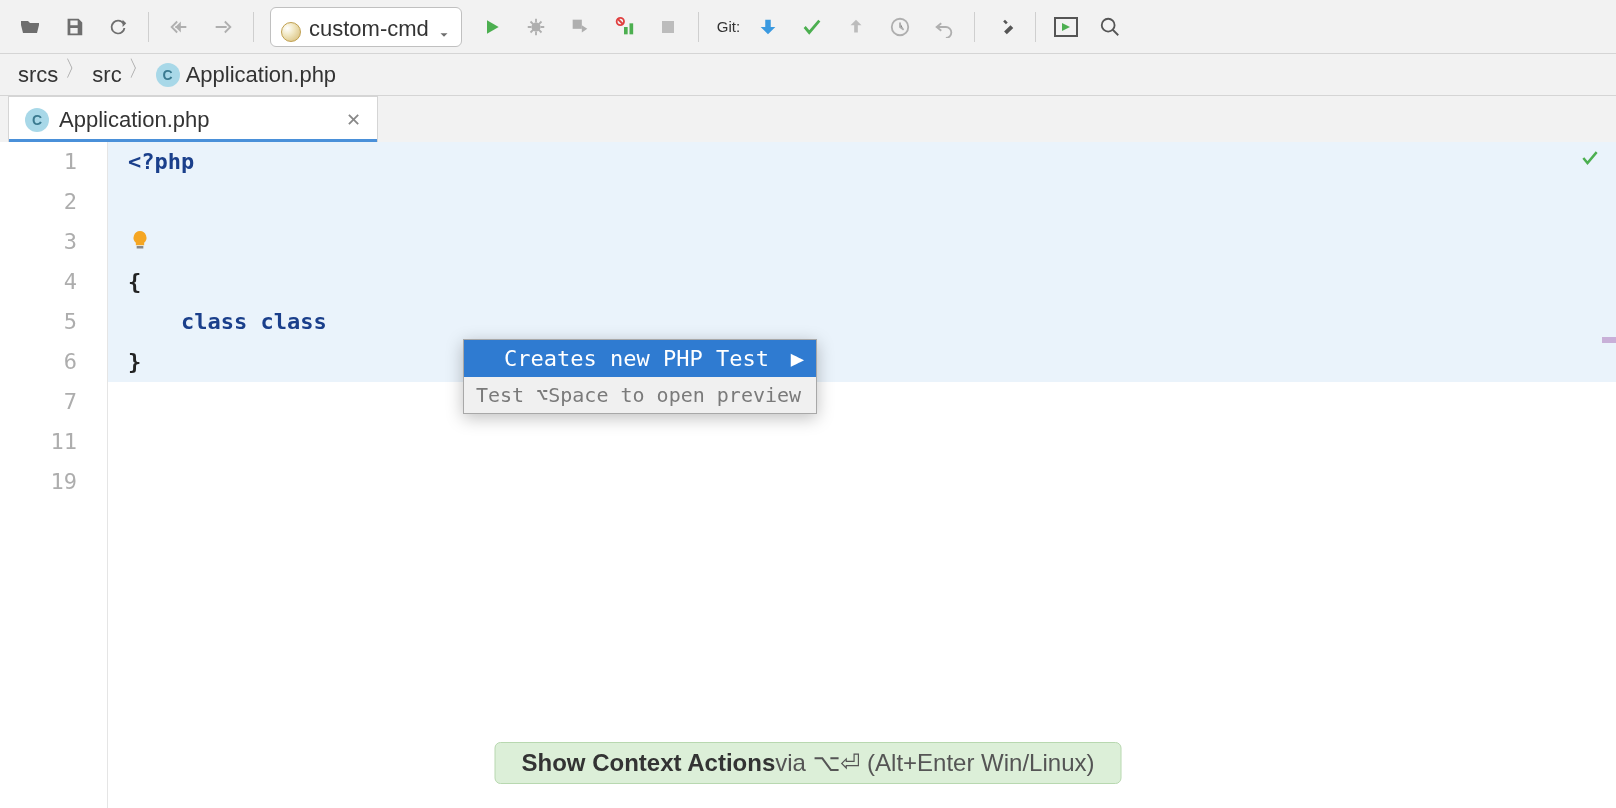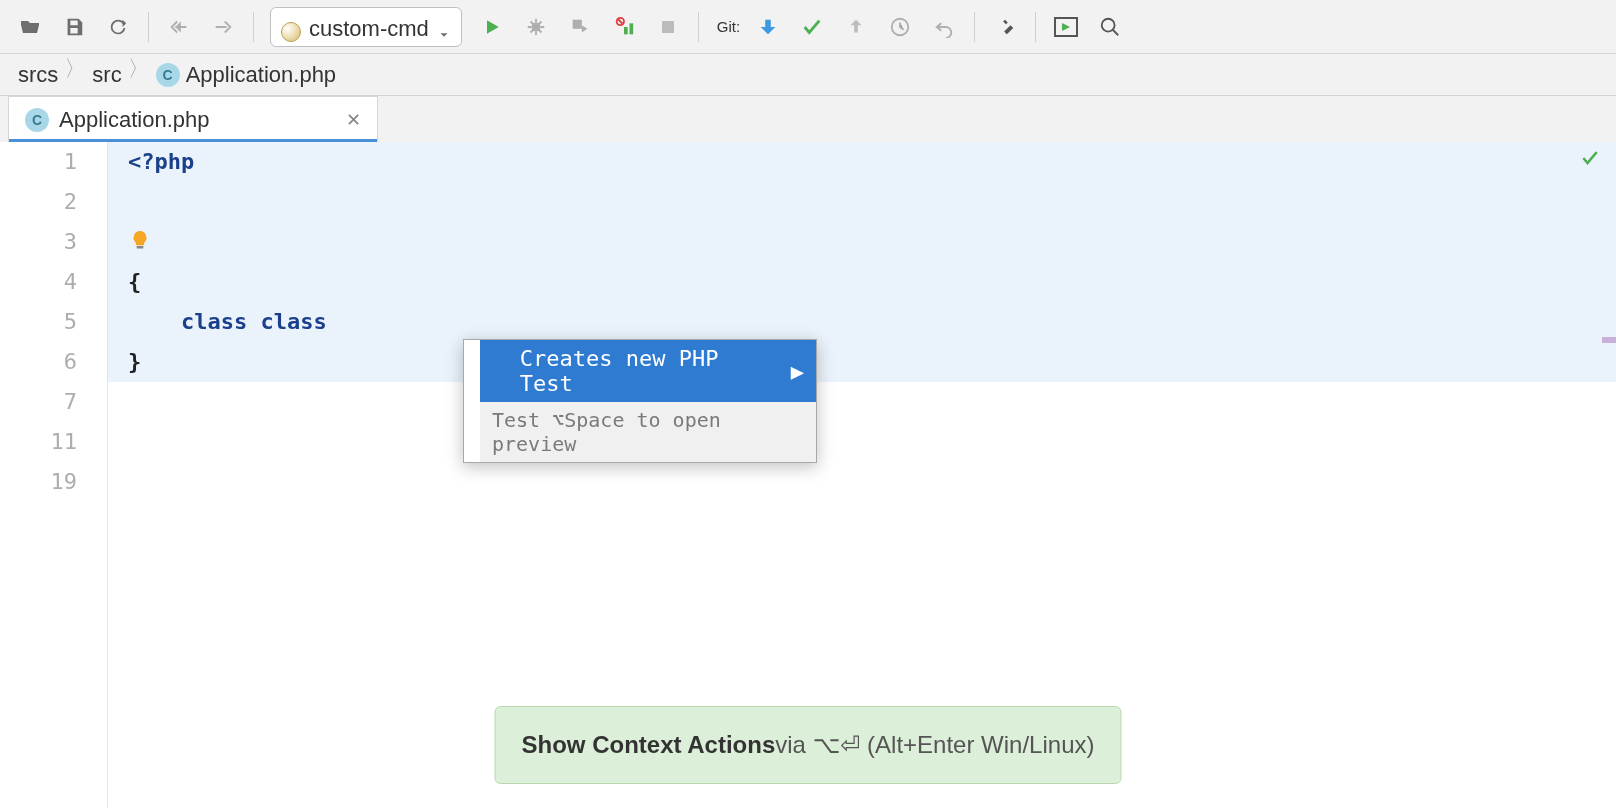--- a/index.html
+++ b/index.html
@@ -36,33 +36,33 @@
   .code-line { height: 40px; line-height: 40px; padding-left: 20px; white-space: pre; position: relative; font-weight: bold; }
   .hl-blue { background: #eaf3fb; }
   .hl-yellow { background: #fdfae3; }
   .kw { color: #1a3f8b; }
   .plain { color: #222; }
   .punct { color: #222; }
   .sel { background: #e6d9f2; }
   .bulb { position: absolute; left: 22px; top: 6px; }
   
   
-  .intention-popup { position: absolute; left: 355px; top: 197px; width: 354px; box-shadow: 0 4px 16px rgba(0,0,0,0.25); border: 1px solid #a8a8a8; background: #fff; z-index: 50; padding-left: 16px; }
+  .intention-popup { position: absolute; left: 355px; top: 197px; width: 354px; box-shadow: 0 4px 16px rgba(0,0,0,0.25); border: 1px solid #a8a8a8; background: #fff; z-index: 50; }
   .intention-item { background: #2f7bd1; color: #fff; display: flex; align-items: center; padding: 6px 12px; gap: 10px; font-size: 22px; }
   .intention-item .arrow { margin-left: auto; }
   .intention-hint { background: #f0f0f0; color: #7a7a7a; padding: 6px 12px; font-size: 20px; }
   
   
   .editor-status { position: absolute; top: 6px; right: 16px; color: #4caf50; }
   
   
   .right-marker { position: absolute; right: 0; top: 195px; width: 14px; height: 6px; background: #c8b0d8; }
   
   
-  .hint-banner { position: absolute; left: 50%; transform: translateX(-50%); bottom: 24px; background: #dcefd8; border: 1px solid #b8d8b0; border-radius: 6px; padding: 24px 26px; font-size: 24px; color: #333; display: flex; align-items: center; gap: 0; }
+  .hint-banner { position: absolute; left: 50%; transform: translateX(-50%); bottom: 24px; background: #dcefd8; border: 1px solid #b8d8b0; border-radius: 6px; padding: 6px 26px; font-size: 24px; color: #333; display: flex; align-items: center; gap: 0; }
   .hint-strong { font-weight: bold; }
   .hint-rest { color: #555; }
   
   svg { display: block; }
 </style>
 </head>
 <body>
 
 <div class="toolbar">
   <div class="tb-btn">

